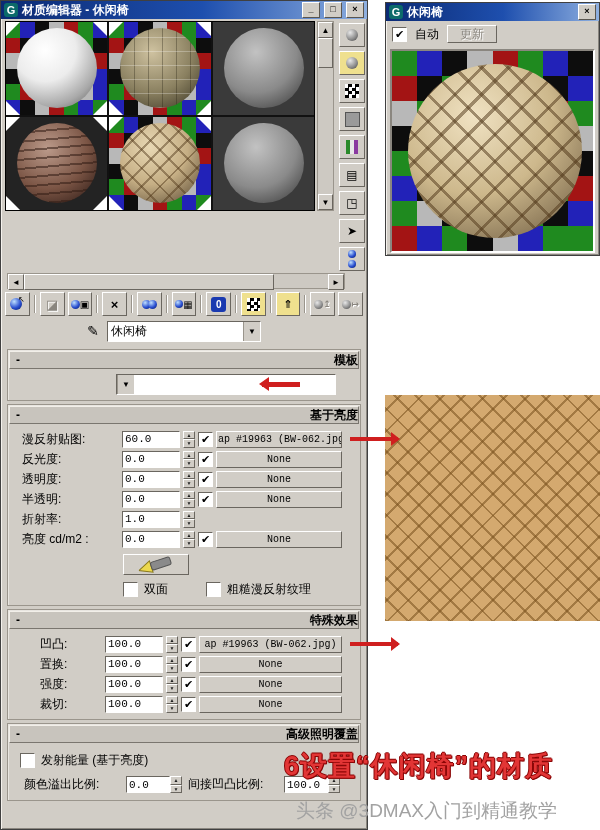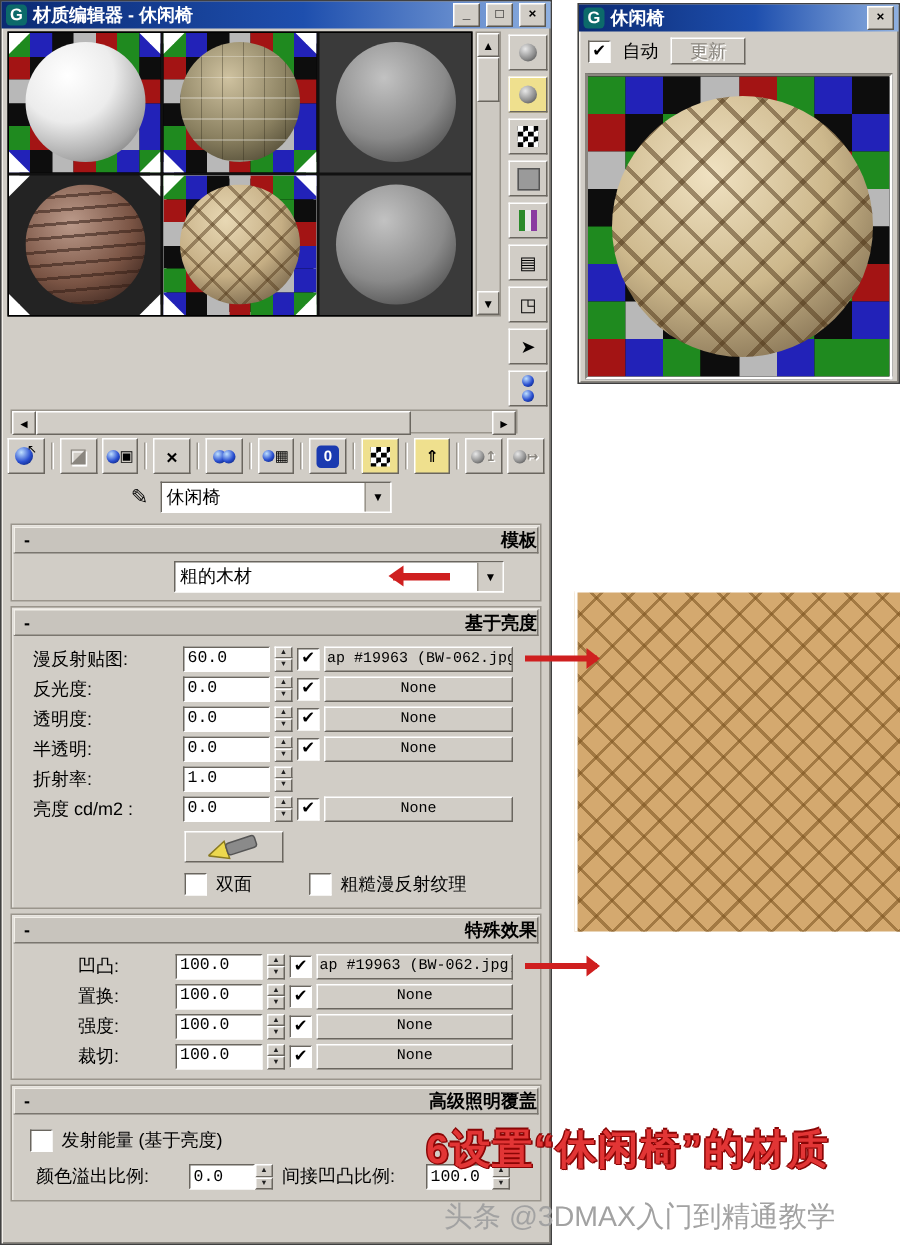--- a/index.html
+++ b/index.html
@@ -427,21 +427,20 @@
       </span>
     </div>
 
     <div class="roll">
       <div class="rollhead">
         <span class="pm">-</span>
         <span class="rtitle">模板</span>
       </div>
       <div class="rollbody" style="padding-left:108px;">
         <span class="combo" style="width:218px;position:relative;">
-          <span class="val">粗的木材</span>
           <span class="drop">▼</span>
           <span class="arrow-l" style="right:35px;top:7px;width:38px;"></span>
         </span>
       </div>
     </div>
 
     <div class="roll">
       <div class="rollhead">
         <span class="pm">-</span>
         <span class="rtitle">基于亮度</span>
@@ -521,21 +520,21 @@
         <span class="cblabel">粗糙漫反射纹理</span>
       </div>
       <div style="height:6px;"></div>
     </div>
 
     <div class="roll">
       <div class="rollhead">
         <span class="pm">-</span>
         <span class="rtitle">特殊效果</span>
       </div>
-      <div class="rollbody" id="fx-rows" style="padding-left:44px;padding-right:18px;">
+      <div class="rollbody" id="fx-rows" style="padding-left:32px;padding-right:18px;">
           <div class="prow">
             <span class="plabel" style="width: 62px;">凹凸:</span>
             <span class="numfield">100.0</span>
             <span class="spin">
               <i>▲</i>
               <i>▼</i>
             </span>
             <span class="cb">✔</span>
             <button class="mapbtn">ap #19963 (BW-062.jpg)</button>
             <span class="arrow-r" style="right: -56px; width: 48px;"></span>

